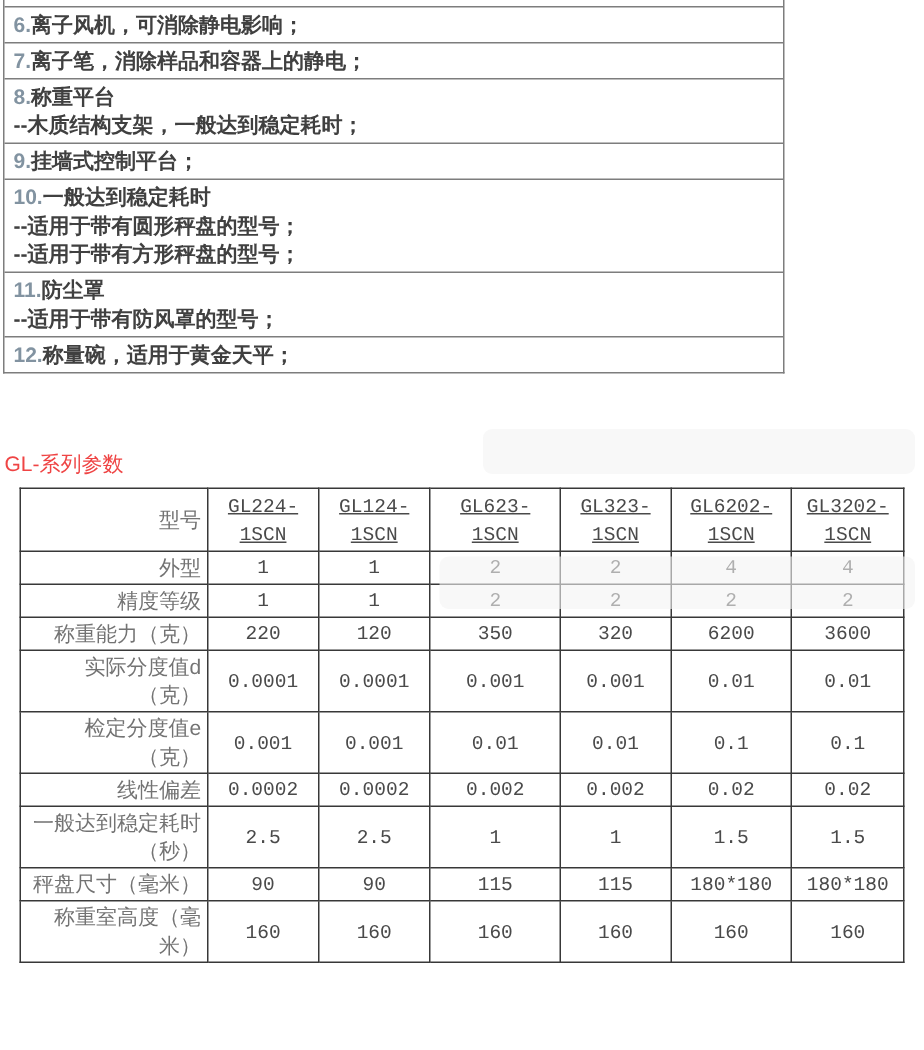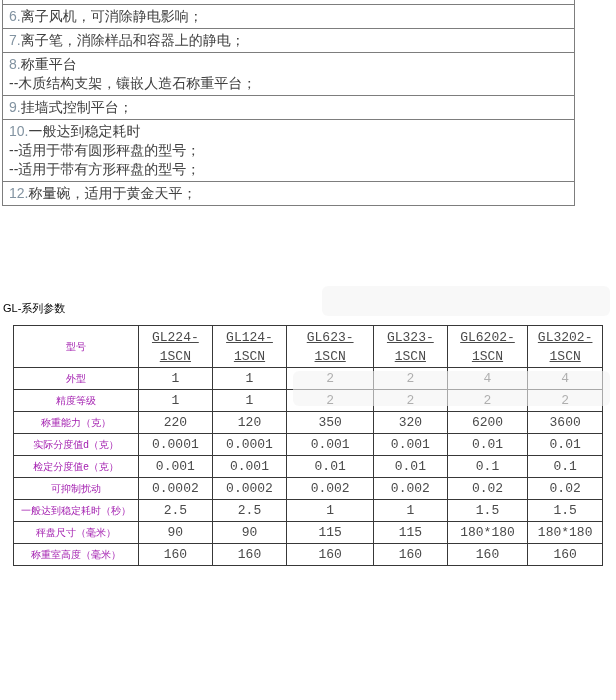--- a/index.html
+++ b/index.html
@@ -9,64 +9,65 @@
     position: relative;
     overflow: hidden;
     font-family: "Liberation Sans", sans-serif;
     color: #404040;
   }
 
   
   .acc-table {
     position: absolute;
     left: 2px; top: 0;
-    width: 573px;
+    width: 521px;
     border-left: 1px solid #7d7d7d;
     border-right: 1px solid #7d7d7d;
     border-bottom: 1px solid #7d7d7d;
     background: #fff;
+    font-weight: bold;
   }
   .acc-sliver { height: 4px; }
   .acc-row {
     border-top: 1px solid #7d7d7d;
     padding: 2px 6px;
     font-size: 14px;
     line-height: 19px;
   }
   .acc-row .item-num { color: #8293a1; }
   .acc-sub { line-height: 19px; }
 
   
   .section-heading {
     position: absolute;
     left: 3px; top: 301px;
-    font-size: 11px;
-    color: #000000;
+    font-size: 14px;
+    color: #ef4444;
     text-align: right;
   }
 
   
   table.spec {
     position: absolute;
     left: 13px; top: 325px;
     border-collapse: collapse;
     width: 590px;
     table-layout: fixed;
   }
   table.spec td {
     border: 1px solid #383838;
     padding: 1px 4px;
     height: 22px;
     vertical-align: middle;
   }
   td.lbl {
-    text-align: center;
-    font-size: 10px;
+    text-align: right;
+    font-size: 14px;
     line-height: 19px;
-    color: #a21caf;
+    color: #737373;
     padding-left: 6px;
   }
   td.val {
     text-align: center;
     font-family: "Liberation Mono", "DejaVu Sans Mono", monospace;
     font-size: 13px;
     line-height: 19px;
     color: #4a4a4a;
   }
   tr.model-row td { height: 42px; }
@@ -91,33 +92,37 @@
   <div class="acc-row">
     <span class="item-num">6.</span><span>离子风机，可消除静电影响；</span>
   </div>
 
   <div class="acc-row">
     <span class="item-num">7.</span><span>离子笔，消除样品和容器上的静电；</span>
   </div>
 
   <div class="acc-row">
     <div><span class="item-num">8.</span><span>称重平台</span></div>
-    <div class="acc-sub">--木质结构支架，镶嵌人造石称重平台；</div>
+    <div class="acc-sub">--木质结构支架，一般达到稳定耗时；</div>
   </div>
 
   <div class="acc-row">
     <span class="item-num">9.</span><span>挂墙式控制平台；</span>
   </div>
 
   <div class="acc-row">
     <div><span class="item-num">10.</span><span>一般达到稳定耗时</span></div>
     <div class="acc-sub">--适用于带有圆形秤盘的型号；</div>
     <div class="acc-sub">--适用于带有方形秤盘的型号；</div>
   </div>
 
+  <div class="acc-row">
+    <div><span class="item-num">11.</span><span>防尘罩</span></div>
+    <div class="acc-sub">--适用于带有防风罩的型号；</div>
+  </div>
 
   <div class="acc-row">
     <span class="item-num">12.</span><span>称量碗，适用于黄金天平；</span>
   </div>
 
 </div>
 
 <div class="section-heading">GL-系列参数</div>
 
 <table class="spec">
@@ -204,21 +209,21 @@
       <td class="val">0.001</td>
       <td class="val">0.01</td>
       <td class="val">0.01</td>
       <td class="val">0.1</td>
       <td class="val">0.1</td>
     </tr>
 
 
 
     <tr>
-      <td class="lbl">可抑制扰动</td>
+      <td class="lbl">线性偏差</td>
       <td class="val">0.0002</td>
       <td class="val">0.0002</td>
       <td class="val">0.002</td>
       <td class="val">0.002</td>
       <td class="val">0.02</td>
       <td class="val">0.02</td>
     </tr>
 
     <tr>
       <td class="lbl">一般达到稳定耗时（秒）</td>

